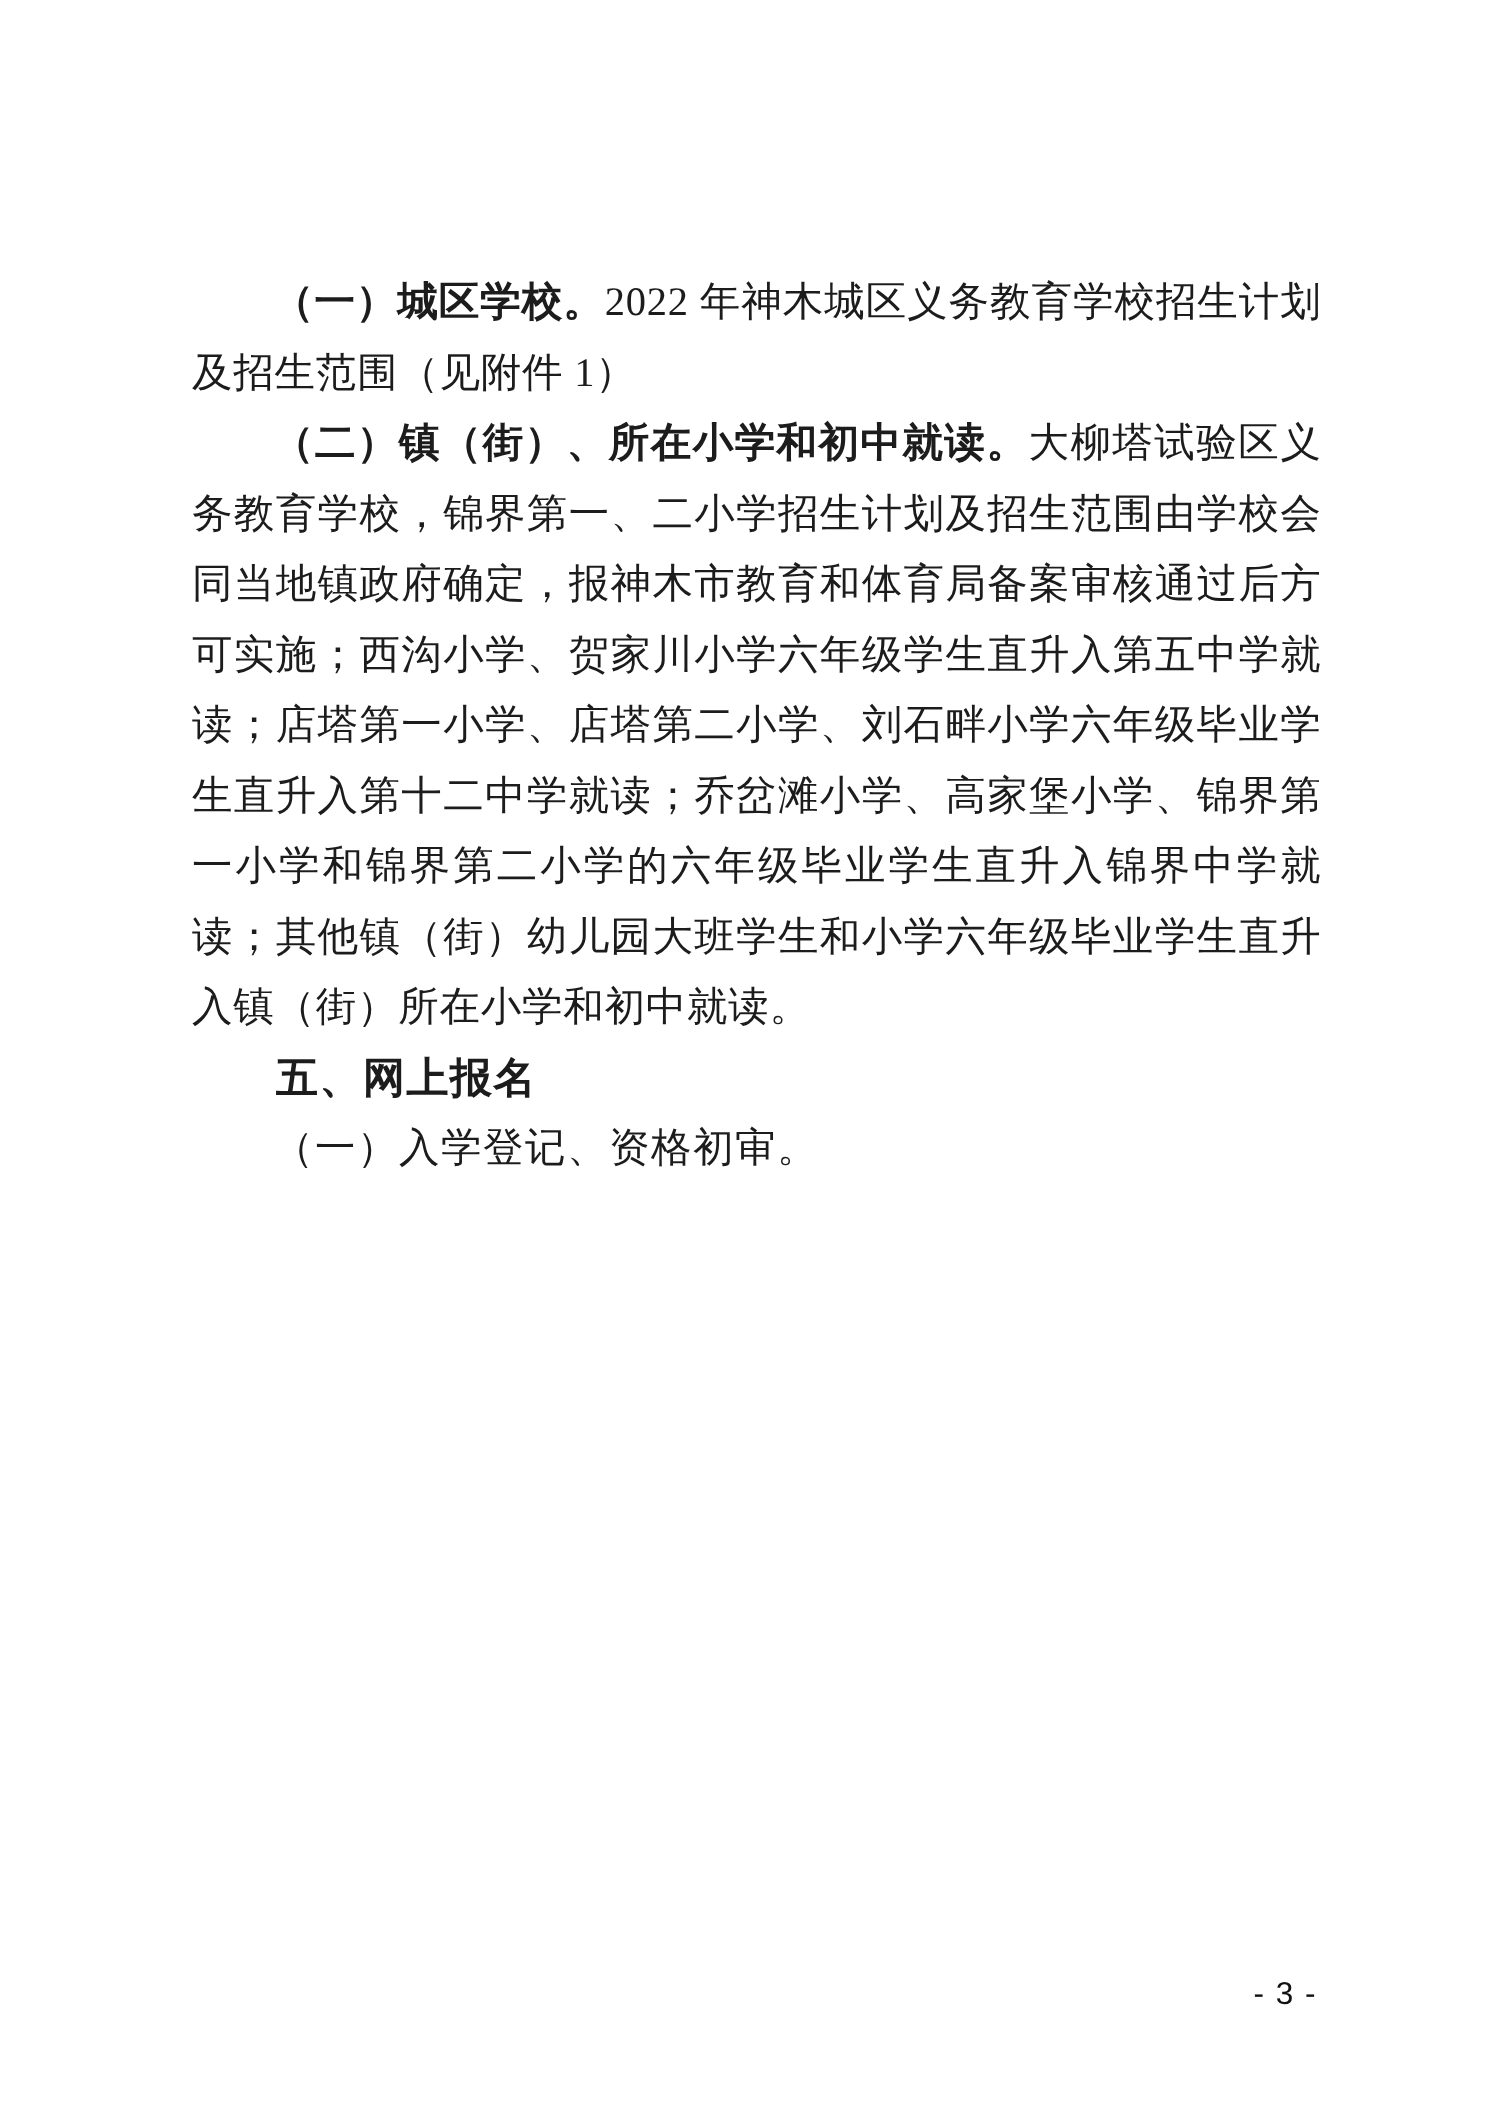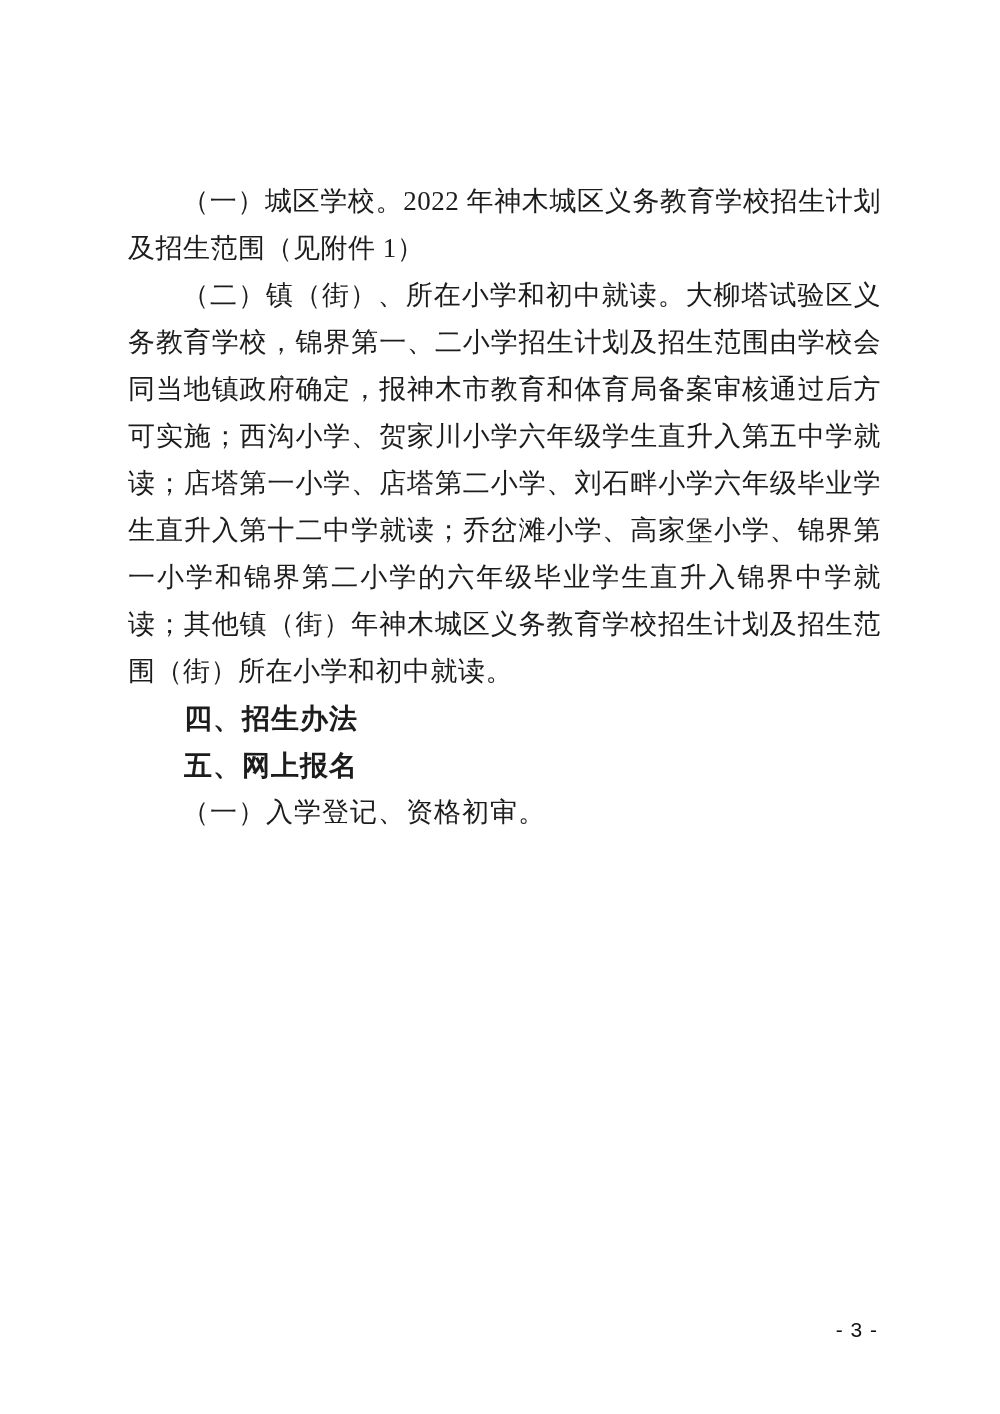--- a/index.html
+++ b/index.html
@@ -25,21 +25,21 @@
   .para {
     margin: 0;
     font-size: 27px;
     line-height: 47px;
     text-indent: 2em;
     text-align: justify;
     font-weight: 400;
     letter-spacing: 0.5px;
   }
   .para .lead {
-    font-weight: 400;
+    font-weight: 700;
   }
   .heading {
     margin: 0;
     font-family: "Liberation Sans", "DejaVu Sans", sans-serif;
     font-weight: 700;
     font-size: 28px;
     line-height: 47px;
     text-indent: 2em;
     letter-spacing: 1px;
   }
@@ -62,23 +62,22 @@
   }
 </style>
 </head>
 <body>
 
 <div class="page">
   <div class="doc-body">
 
     <p class="para"><span class="lead">（一）城区学校。</span><span>2022 年神木城区义务教育学校招生计划及招生范围（见附件 1）</span></p>
 
-    <p class="para"><span class="lead">（二）镇（街）、所在小学和初中就读。</span><span>大柳塔试验区义务教育学校，锦界第一、二小学招生计划及招生范围由学校会同当地镇政府确定，报神木市教育和体育局备案审核通过后方可实施；西沟小学、贺家川小学六年级学生直升入第五中学就读；店塔第一小学、店塔第二小学、刘石畔小学六年级毕业学生直升入第十二中学就读；乔岔滩小学、高家堡小学、锦界第一小学和锦界第二小学的六年级毕业学生直升入锦界中学就读；其他镇（街）年神木城区义务教育学校招生计划及招生范围（街）所在小学和初中就读。</span></p>
+    <p class="para"><span class="lead">（二）镇（街）、所在小学和初中就读。</span><span>大柳塔试验区义务教育学校，锦界第一、二小学招生计划及招生范围由学校会同当地镇政府确定，报神木市教育和体育局备案审核通过后方可实施；西沟小学、贺家川小学六年级学生直升入第五中学就读；店塔第一小学、店塔第二小学、刘石畔小学六年级毕业学生直升入第十二中学就读；乔岔滩小学、高家堡小学、锦界第一小学和锦界第二小学的六年级毕业学生直升入锦界中学就读；其他镇（街）幼儿园大班学生和小学六年级毕业学生直升入镇（街）所在小学和初中就读。</span></p>
 
-    <h2 class="heading">四、招生办法</h2>
 
 
     <h2 class="heading">五、网上报名</h2>
 
     <p class="subheading">（一）入学登记、资格初审。</p>
 
   </div>
 
   <div class="page-number">- 3 -</div>
 </div>

